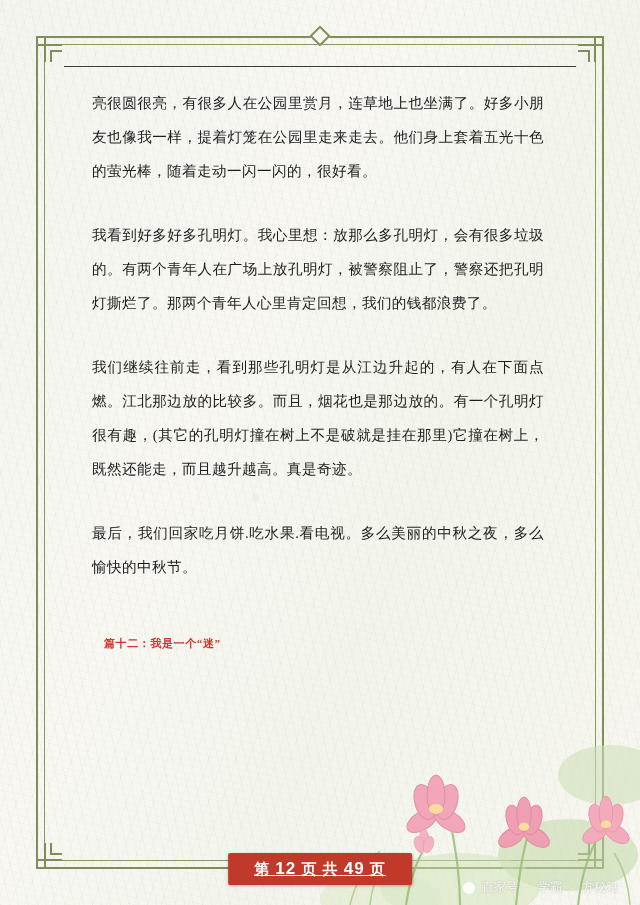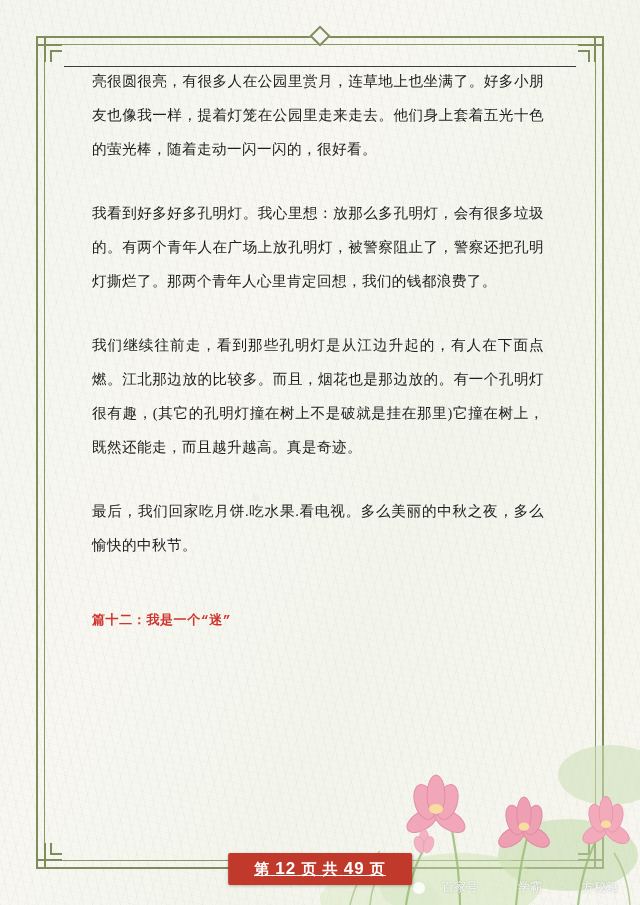--- a/index.html
+++ b/index.html
@@ -109,44 +109,44 @@
     top: 66px;
     height: 1px;
     background: #3c3c3c;
     pointer-events: none;
   }
 
   
   .content {
     position: absolute;
     left: 92px;
-    top: 64px;
+    top: 86px;
     width: 452px;
     height: 690px;
   }
   .para {
     font-size: 14.6px;
     line-height: 34px;
     color: #1d1d1d;
     letter-spacing: 0.4px;
     text-align: justify;
     text-indent: 0;
     margin: 0 0 30px 0;
     font-family: "Liberation Serif", "DejaVu Serif", serif;
   }
   .para.last { margin-bottom: 44px; }
 
   .section-title {
-    font-size: 13px;
+    font-size: 11px;
     line-height: 30px;
     color: #d0342c;
     font-weight: bold;
     letter-spacing: 0.6px;
-    margin: 0 0 38px 0;
-    font-family: Liberation Mono, monospace;
+    margin: 0 0 38px 12px;
+    font-family: Liberation Serif, serif;
   }
 
   
   .lotus-layer {
     position: absolute;
     right: 0;
     bottom: 0;
     width: 330px;
     height: 250px;
     pointer-events: none;
@@ -173,21 +173,21 @@
   }
   .page-badge .num { font-size: 17px; }
 
   
   .watermark {
     position: absolute;
     right: 22px;
     bottom: 9px;
     display: flex;
     align-items: center;
-    gap: 17px;
+    gap: 7px;
     color: rgba(255,255,255,0.88);
     font-size: 12px;
     font-family: "Liberation Sans", sans-serif;
     text-shadow: 0 0 2px rgba(120,120,120,0.55);
     z-index: 6;
   }
   .watermark .wm-dot {
     width: 12px;
     height: 12px;
     border-radius: 50%;

